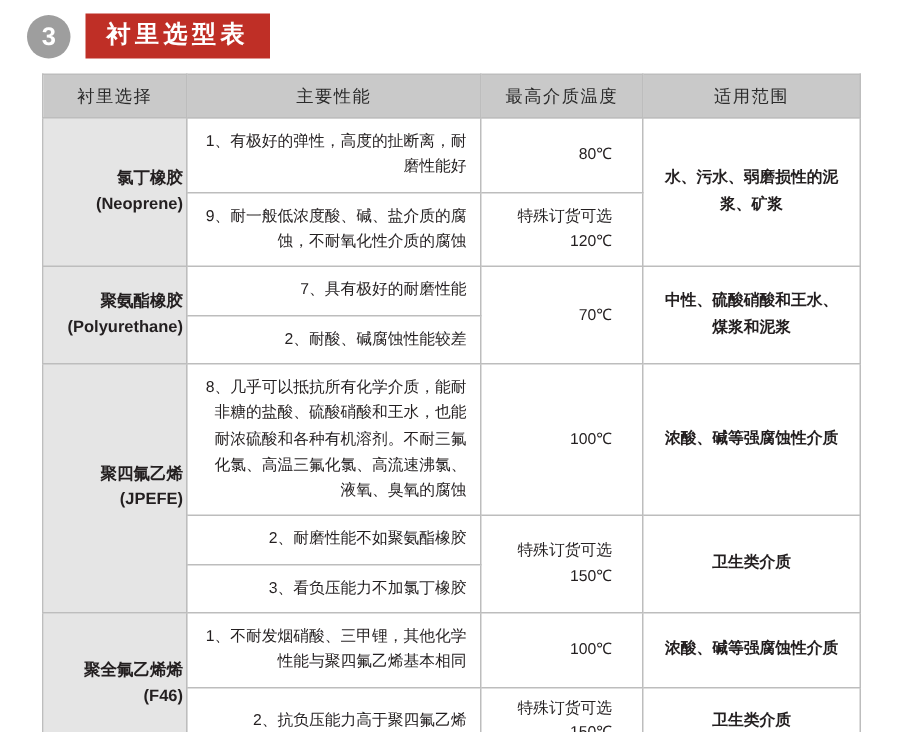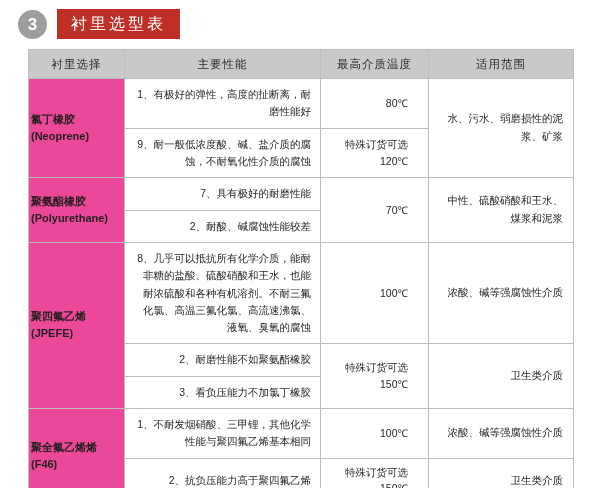--- a/index.html
+++ b/index.html
@@ -42,21 +42,21 @@
     align-items: center;
     justify-content: center;
     line-height: 1;
   }
   .title-bar {
     margin-left: 10px;
     background: #c0392b;
     background: #bf2f26;
     color: #ffffff;
     font-size: 16px;
-    font-weight: normal;
+    font-weight: bold;
     letter-spacing: 3px;
     padding: 5px 14px 6px 14px;
     line-height: 1.2;
     white-space: nowrap;
   }
 
   
   table.spec {
     position: absolute;
     left: 28px;
@@ -78,44 +78,45 @@
     text-align: center;
     height: 26px;
     letter-spacing: 1px;
   }
   .col-a { width: 96px; }
   .col-b { width: 196px; }
   .col-c { width: 108px; }
   .col-d { width: 145px; }
 
   td.cat {
-    background: #ec4899;
-    text-align: left;
+    background: #e5e5e5;
+    text-align: right;
     font-weight: bold;
     font-size: 11px;
     line-height: 1.55;
     padding: 4px 2px;
   }
   td.perf {
     text-align: right;
     padding: 7px 9px 7px 9px;
     line-height: 1.65;
     font-size: 10.5px;
   }
   td.temp {
     text-align: right;
     line-height: 1.6;
     font-size: 10.5px;
     padding: 5px 20px;
   }
   td.scope {
-    text-align: right;
+    text-align: center;
     padding: 6px 10px;
     line-height: 1.7;
     font-size: 10.5px;
+    font-weight: bold;
   }
 </style>
 </head>
 <body>
 
 <div class="page">
 
   <div class="header">
     <div class="badge-circle">3</div>
     <div class="title-bar">衬里选型表</div>

